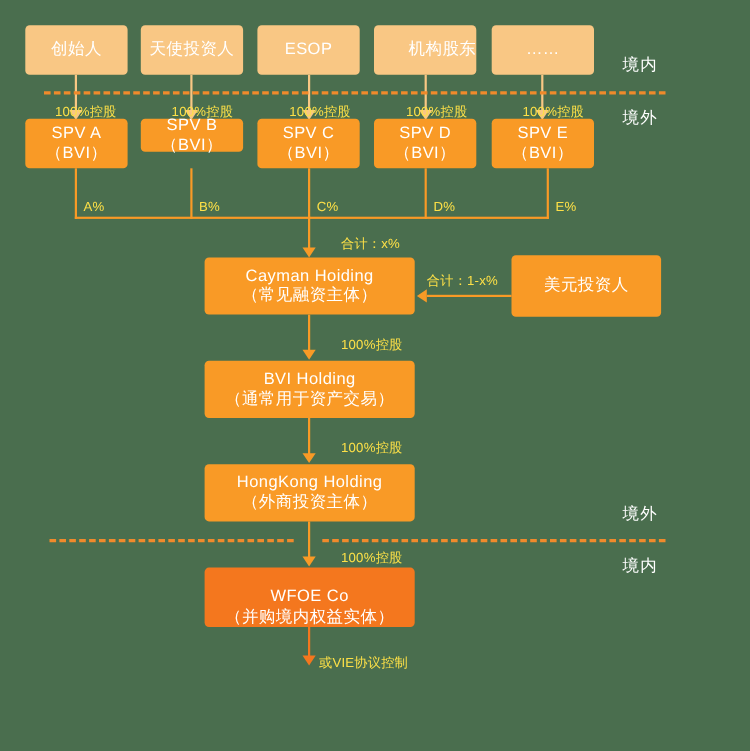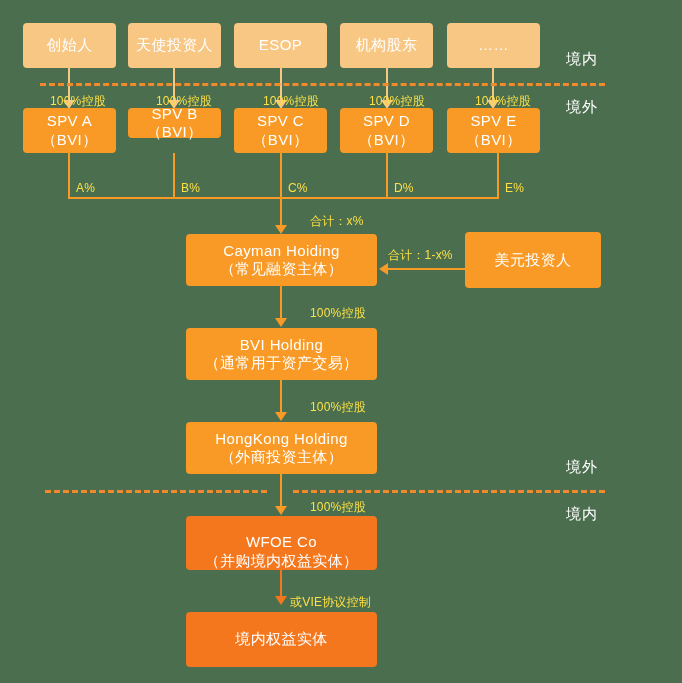--- a/index.html
+++ b/index.html
@@ -74,21 +74,21 @@
 
   <div class="box tier-shareholder" style="left:23px;top:23px;width:93px;height:45px;">
     <span class="l1">创始人</span>
   </div>
   <div class="box tier-shareholder" style="left:128px;top:23px;width:93px;height:45px;">
     <span class="l1">天使投资人</span>
   </div>
   <div class="box tier-shareholder" style="left:234px;top:23px;width:93px;height:45px;">
     <span class="l1">ESOP</span>
   </div>
-  <div class="box tier-shareholder" style="left:340px;top:23px;width:93px;height:45px;">
+  <div class="box tier-shareholder" style="left:340px;top:23px;width:93px;height:45px;align-items:flex-end;">
     <span class="l1">机构股东</span>
   </div>
   <div class="box tier-shareholder" style="left:447px;top:23px;width:93px;height:45px;">
     <span class="l1">……</span>
   </div>
 
   <div class="vline light" style="left:68px;top:68px;height:35px;"></div>
   <div class="arrowhead light" style="left:63px;top:100px;"></div>
   <div class="vline light" style="left:173px;top:68px;height:35px;"></div>
   <div class="arrowhead light" style="left:168px;top:100px;"></div>
@@ -189,17 +189,14 @@
 
   <div class="box tier-domestic" style="left:186px;top:516px;width:191px;height:54px;justify-content:flex-end;">
     <span class="l1">WFOE Co</span>
     <span class="l2">（并购境内权益实体）</span>
   </div>
 
   <div class="vline dark" style="left:280px;top:570px;height:30px;"></div>
   <div class="arrowhead dark" style="left:275px;top:596px;"></div>
   <div class="lbl" style="left:290px;top:594px;">或VIE协议控制</div>
 
-  <div class="box tier-domestic" style="left:186px;top:612px;width:191px;height:55px;">
-    <span class="l1">境内权益实体</span>
-  </div>
 
 </div>
 
 </body></html>

